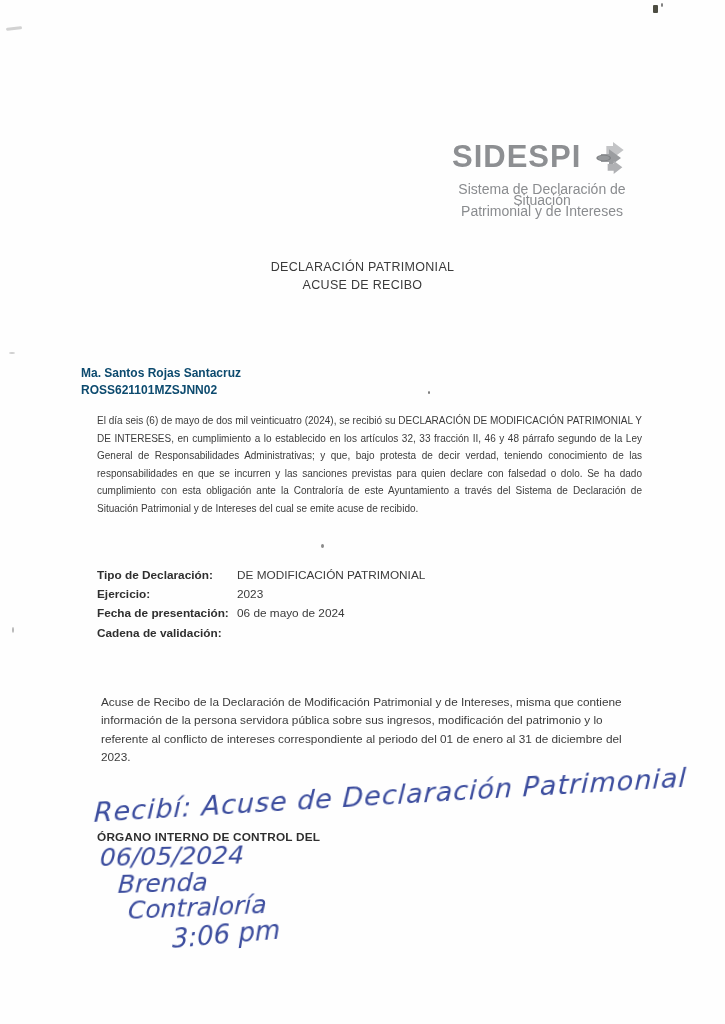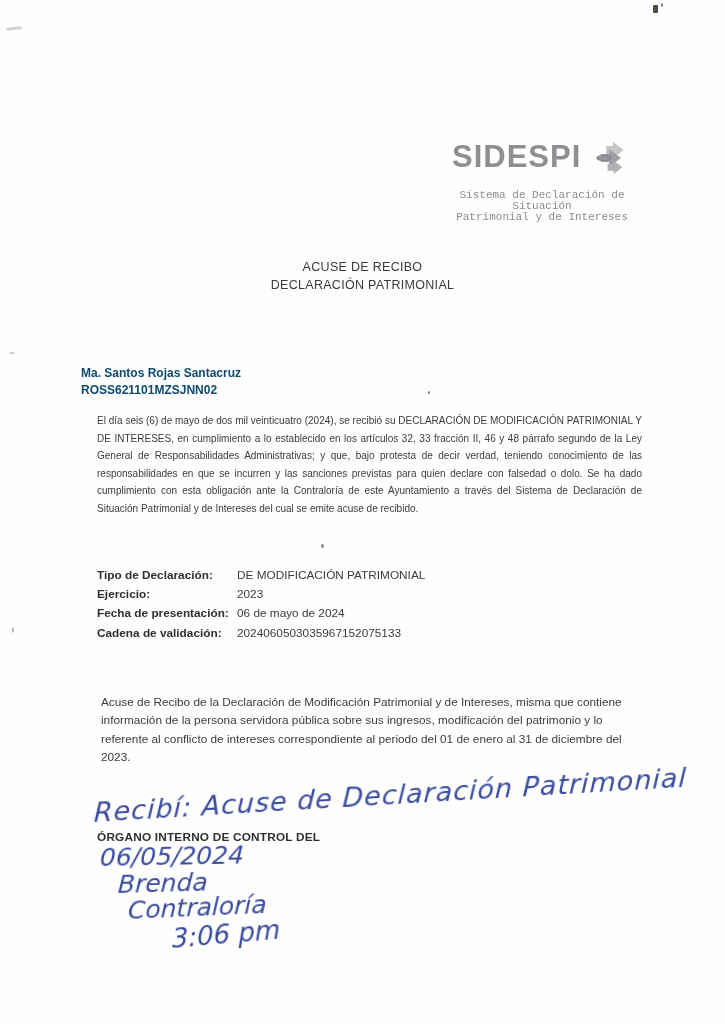--- a/index.html
+++ b/index.html
@@ -34,26 +34,25 @@
   }
   .wordmark {
     font-size: 31px;
     font-weight: bold;
     letter-spacing: 1px;
     color: #8d8f92;
     filter: blur(0.4px);
   }
   .logo-arrow { margin-left: -2px; margin-top: 2px; }
   .tagline {
-    margin-top: 6px;
-    font-size: 11px;
+    margin-top: 0;
+    font-size: 14px;
     line-height: 11px;
     color: #8a8c8f;
     filter: blur(0.2px);
-    font-family: Liberation Mono, monospace;
   }
 
   
   .doc-title {
     position: absolute;
     left: 0;
     top: 258px;
     width: 725px;
     text-align: center;
     font-size: 12.5px;
@@ -161,22 +160,22 @@
         <ellipse cx="16" cy="26" rx="9" ry="3.6" fill="#96989b"></ellipse>
       </svg>
     </div>
     <div class="tagline">
       <div>Sistema de Declaración de Situación</div>
       <div>Patrimonial y de Intereses</div>
     </div>
   </div>
 
   <div class="doc-title">
+    <div>DECLARACIÓN PATRIMONIAL</div>
     <div>ACUSE DE RECIBO</div>
-    <div>DECLARACIÓN PATRIMONIAL</div>
   </div>
 
   <div class="recipient">
     <div>Ma. Santos Rojas Santacruz</div>
     <div>ROSS621101MZSJNN02</div>
   </div>
 
   <p class="para1">El día seis (6) de mayo de dos mil veinticuatro (2024), se recibió su DECLARACIÓN DE MODIFICACIÓN PATRIMONIAL Y DE INTERESES, en cumplimiento a lo establecido en los artículos 32, 33 fracción II, 46 y 48 párrafo segundo de la Ley General de Responsabilidades Administrativas; y que, bajo protesta de decir verdad, teniendo conocimiento de las responsabilidades en que se incurren y las sanciones previstas para quien declare con falsedad o dolo. Se ha dado cumplimiento con esta obligación ante la Contraloría de este Ayuntamiento a través del Sistema de Declaración de Situación Patrimonial y de Intereses del cual se emite acuse de recibido.</p>
 
   <div class="details">
@@ -187,21 +186,20 @@
     <div class="detail-row">
       <span class="detail-label">Ejercicio:</span>
       <span class="detail-value">2023</span>
     </div>
     <div class="detail-row">
       <span class="detail-label">Fecha de presentación:</span>
       <span class="detail-value">06 de mayo de 2024</span>
     </div>
     <div class="detail-row">
       <span class="detail-label">Cadena de validación:</span>
-      <span class="detail-value">2024060503035967152075133</span>
     </div>
   </div>
 
   <p class="para2">Acuse de Recibo de la Declaración de Modificación Patrimonial y de Intereses, misma que contiene información de la persona servidora pública sobre sus ingresos, modificación del patrimonio y lo referente al conflicto de intereses correspondiente al periodo del 01 de enero al 31 de diciembre del 2023.</p>
 
   <div class="office">ÓRGANO INTERNO DE CONTROL DEL</div>
 
   <div class="hw hw-line1">Recibí: Acuse de Declaración Patrimonial</div>
   <div class="hw hw-line2">06/05/2024</div>
   <div class="hw hw-line3">Brenda</div>

